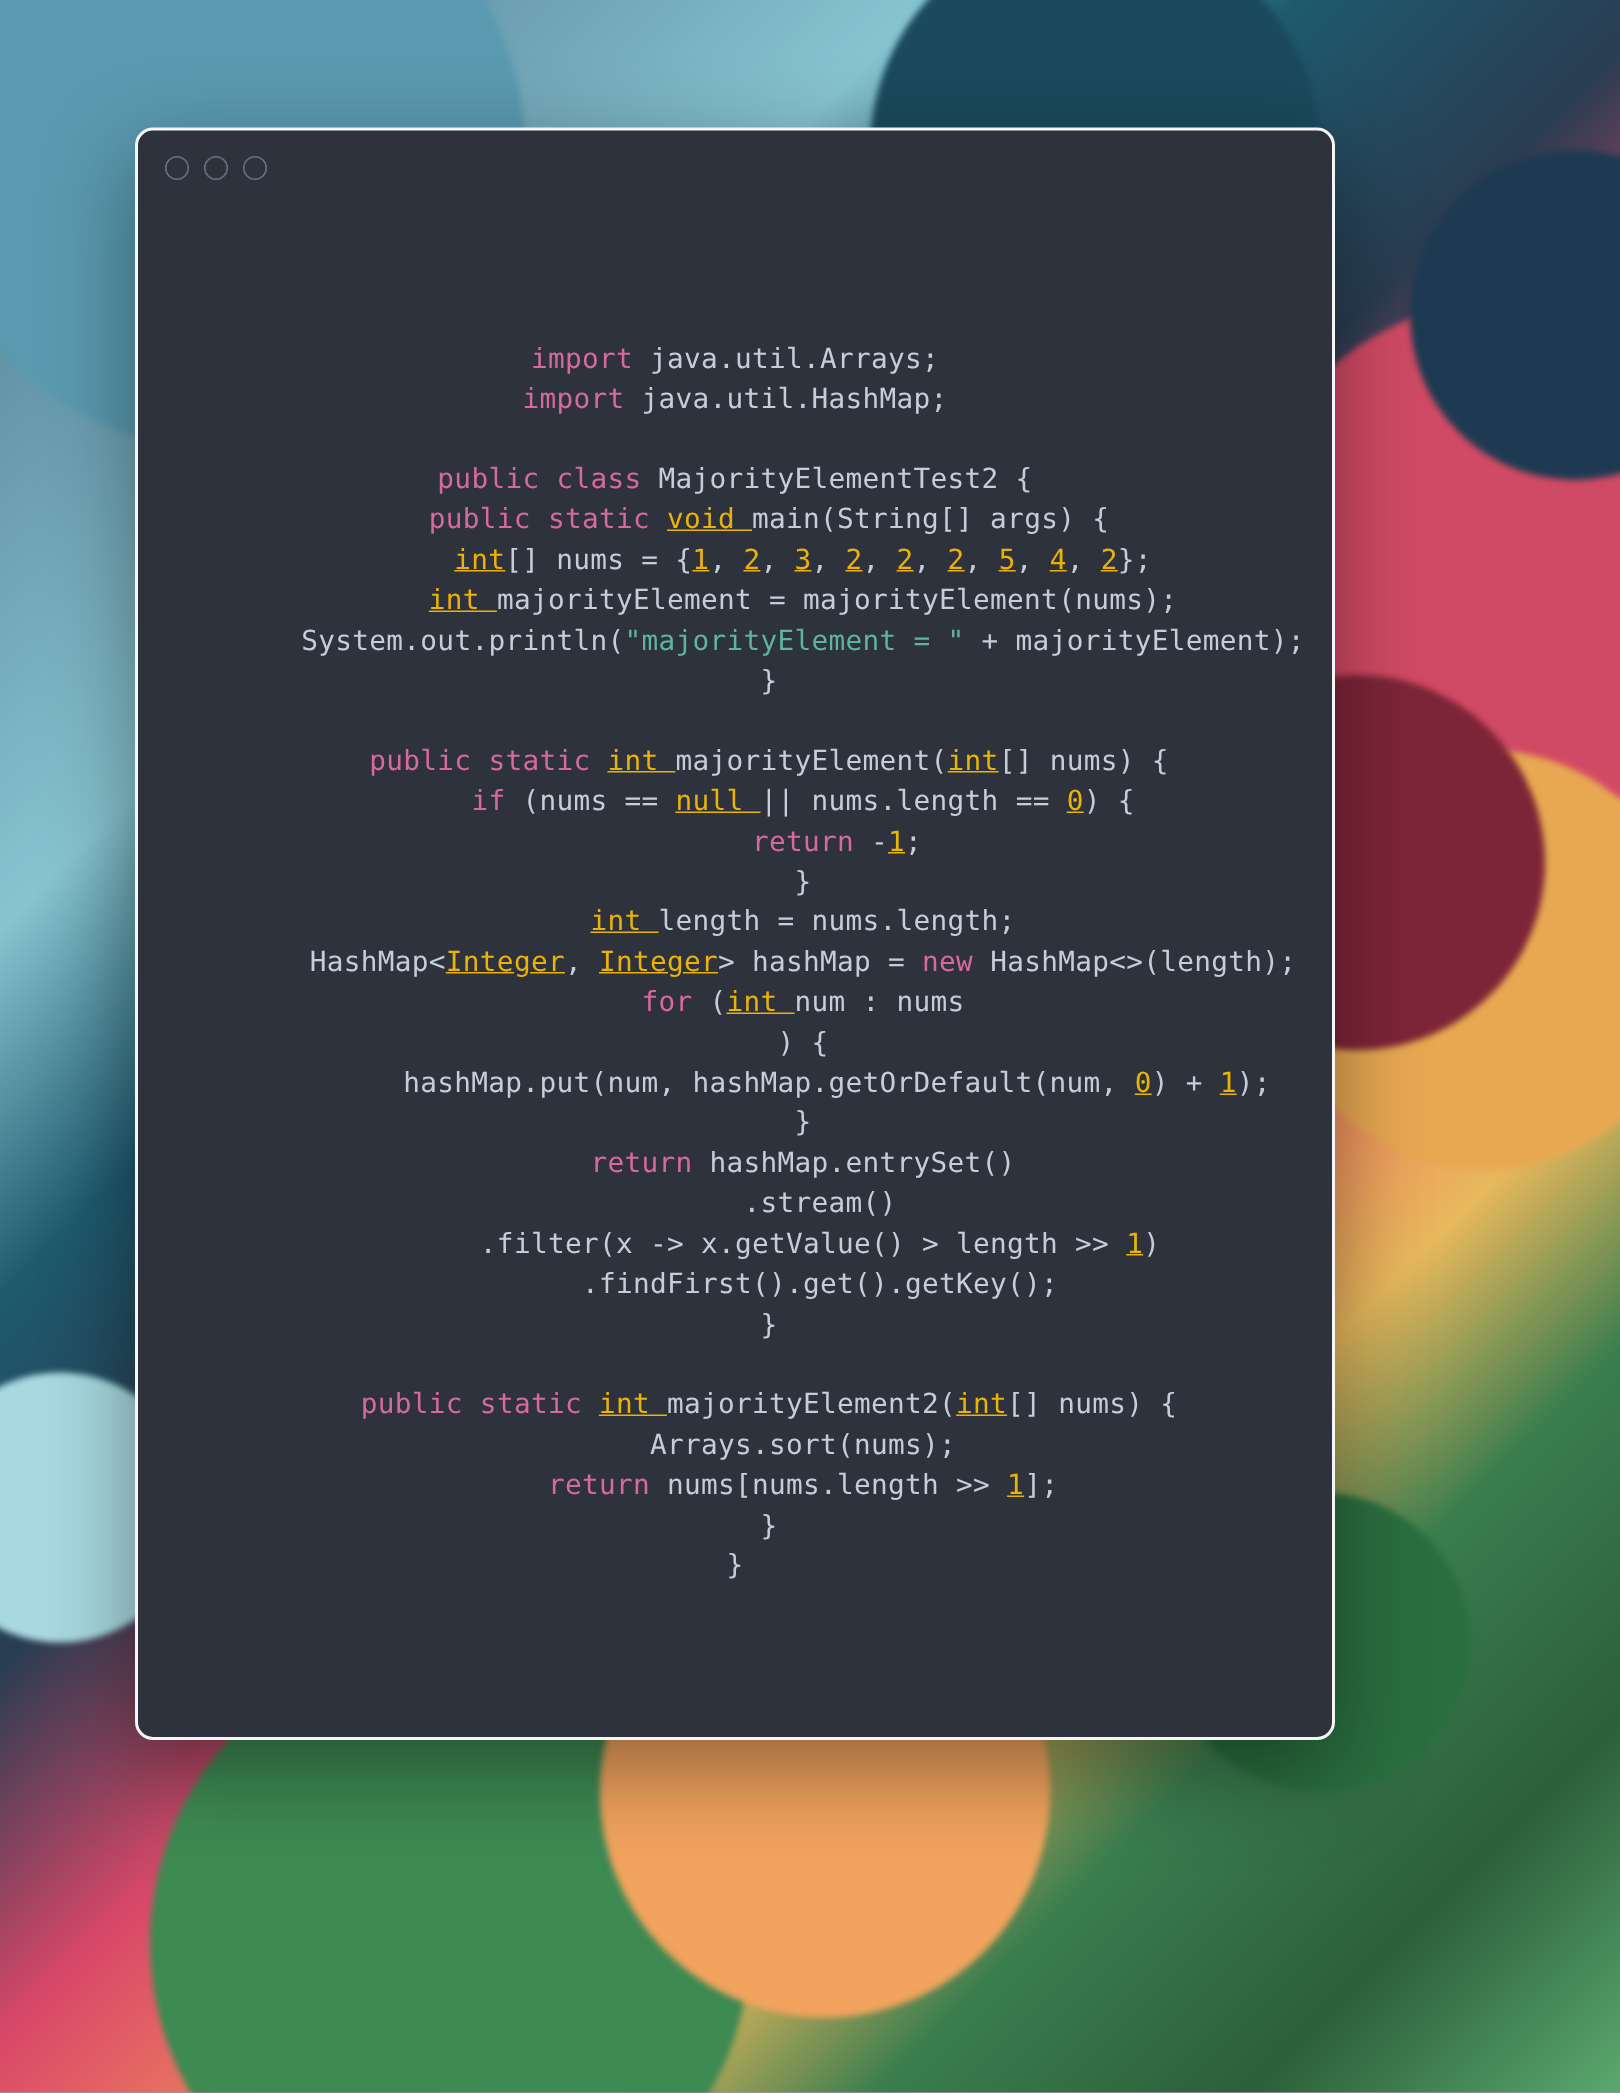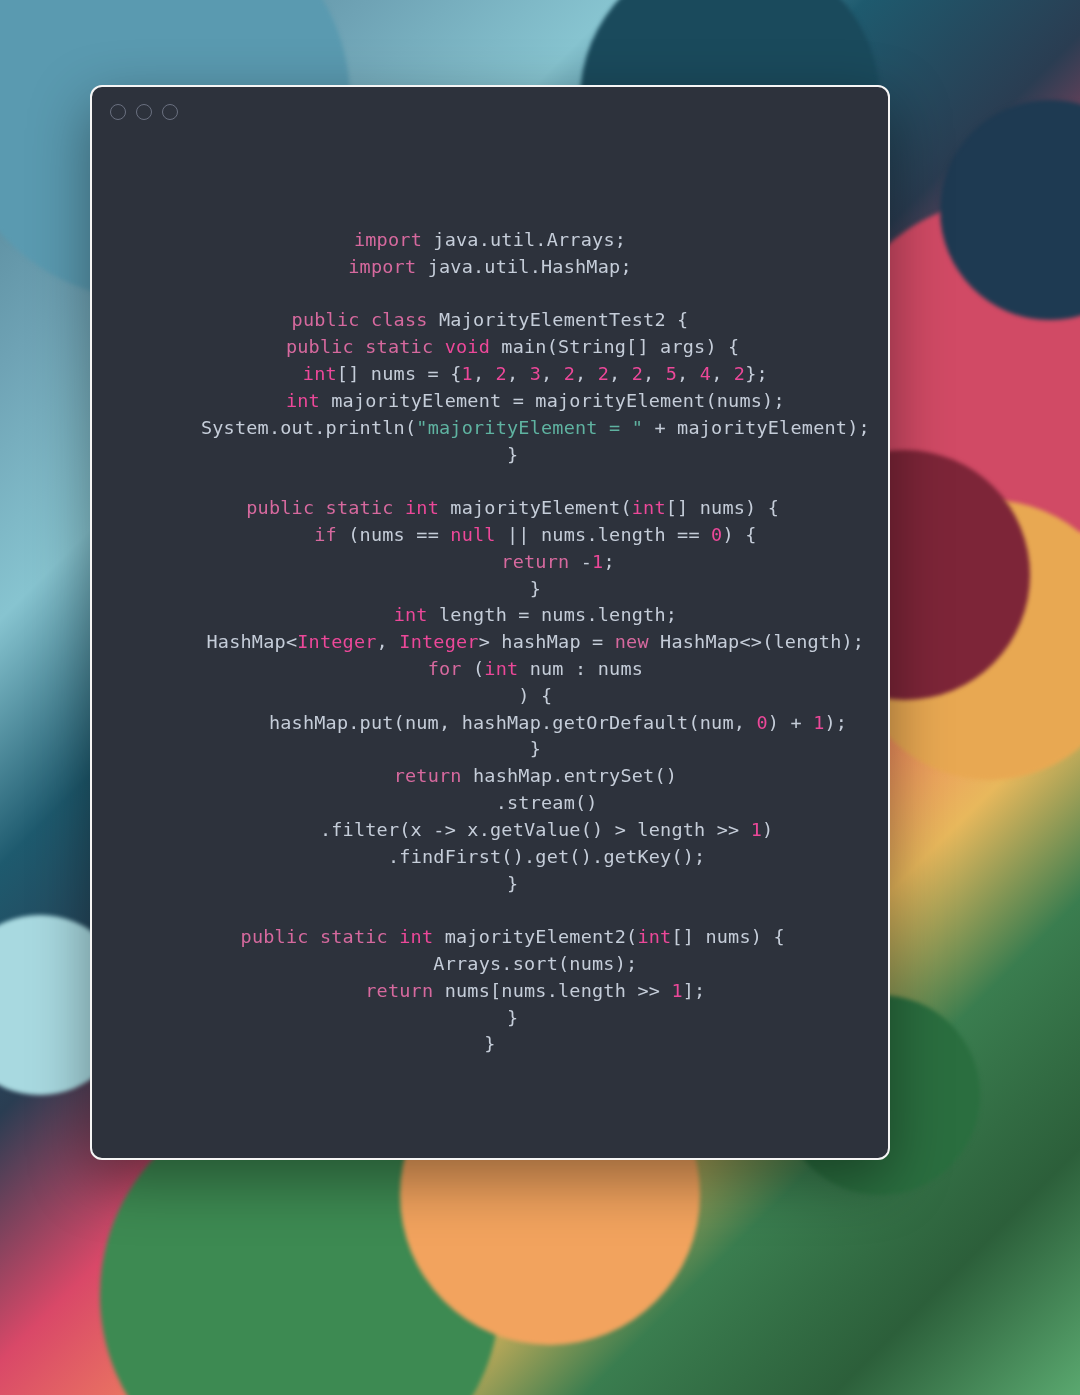--- a/index.html
+++ b/index.html
@@ -90,21 +90,21 @@
       font-size: 18.5px;
       line-height: 1.45;
       color: #c5cdd9;
       white-space: pre;
       font-family: 'Menlo', 'Consolas', 'Monaco', monospace;
       letter-spacing: 0.2px;
     }
     
     
     .c-pink { color: #d6699e; }
-    .c-yellow { color: #ec4899; }
+    .c-yellow { color: #eab308; text-decoration: underline; }
     .c-teal { color: #5fb3a1; }
     .c-gray { color: #c5cdd9; }
   </style>
 </head>
 <body>
 
 <div class="background">
   <div class="bg-layer">
     <div class="blob blob1"></div>
     <div class="blob blob2"></div>

